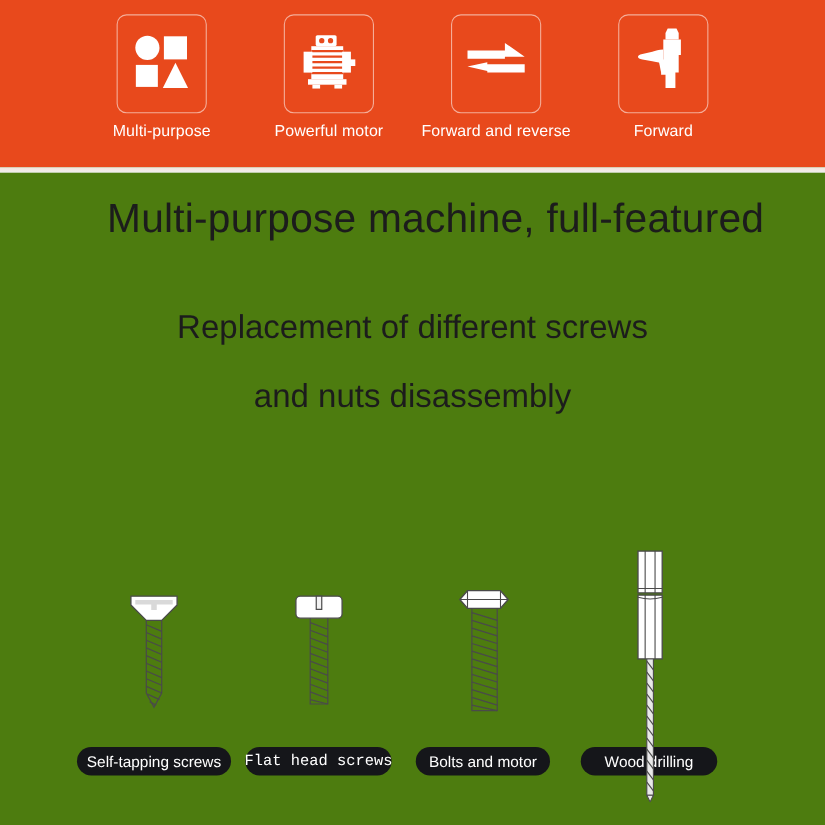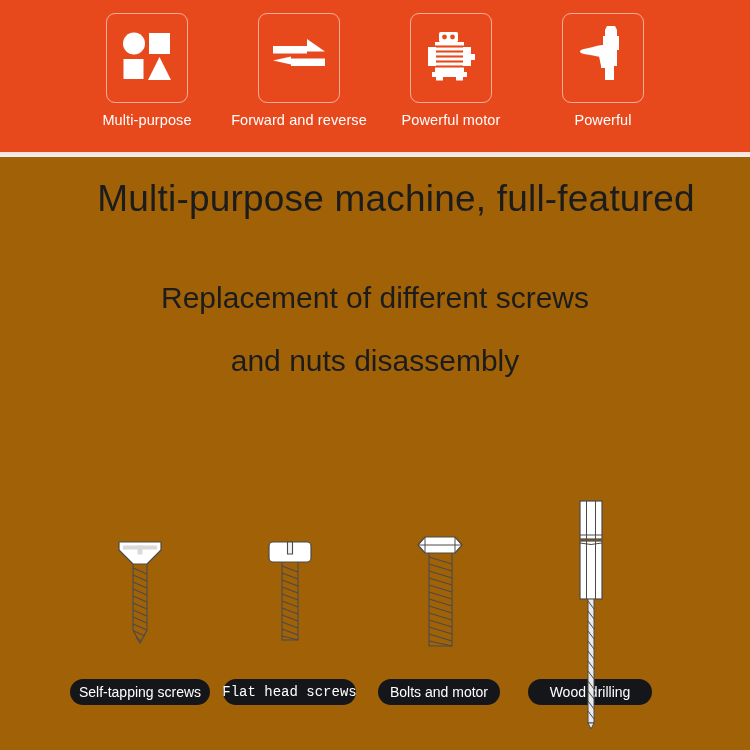--- a/index.html
+++ b/index.html
@@ -3,21 +3,21 @@
 <meta charset="utf-8">
 <style>
   html,body{margin:0;padding:0;}
   body{
     width:750px;height:750px;
     background:#f0f0f0;
     font-family:"Liberation Sans","DejaVu Sans",sans-serif;
     overflow:hidden;
     position:relative;
   }
-  .page{position:relative;width:750px;height:750px;background:#a16207;overflow:hidden;}
+  .page{position:relative;width:750px;height:750px;background:#4d7c0f;overflow:hidden;}
 
   
   .feature-band{
     position:absolute;left:0;top:0;width:750px;height:152px;
     background:#e8491c;
   }
   .band-fade{
     position:absolute;left:0;top:152px;width:750px;height:5px;
     background:linear-gradient(to bottom,#f5e3dc,#efefef);
   }
@@ -109,34 +109,20 @@
             <polygon points="38.5,27 50,50 27,50" fill="#ffffff"></polygon>
           </svg>
         </span>
       </div>
       <div class="feature-label">Multi-purpose</div>
     </div>
 
     <div class="feature">
       <div class="icon-box">
         <span>
-          <svg width="56" height="40" viewBox="0 0 56 40">
-
-            <polygon points="2,10 36,10 36,3 54,15.5 36,15.5 36,17.5 2,17.5" fill="#ffffff"></polygon>
-
-            <polygon points="54,22.5 20,22.5 20,20.5 2,24.5 20,28.5 20,30 54,30" fill="#ffffff"></polygon>
-          </svg>
-        </span>
-      </div>
-      <div class="feature-label">Forward and reverse</div>
-    </div>
-
-    <div class="feature">
-      <div class="icon-box">
-        <span>
           <svg width="56" height="52" viewBox="0 0 56 52">
 
             <rect x="16" y="2" width="19" height="10" rx="1.5" fill="#ffffff"></rect>
             <circle cx="21.5" cy="7" r="2.4" fill="#e8491c"></circle>
             <circle cx="29.5" cy="7" r="2.4" fill="#e8491c"></circle>
 
             <rect x="12" y="12" width="29" height="30" fill="#ffffff"></rect>
             <g stroke="#e8491c" stroke-width="2.1">
               <line x1="12" y1="16.5" x2="41" y2="16.5"></line>
               <line x1="12" y1="21.5" x2="41" y2="21.5"></line>
@@ -155,34 +141,48 @@
             <rect x="33" y="47" width="7" height="3.5" fill="#ffffff"></rect>
           </svg>
         </span>
       </div>
       <div class="feature-label">Powerful motor</div>
     </div>
 
     <div class="feature">
       <div class="icon-box">
         <span>
+          <svg width="56" height="40" viewBox="0 0 56 40">
+
+            <polygon points="2,10 36,10 36,3 54,15.5 36,15.5 36,17.5 2,17.5" fill="#ffffff"></polygon>
+
+            <polygon points="54,22.5 20,22.5 20,20.5 2,24.5 20,28.5 20,30 54,30" fill="#ffffff"></polygon>
+          </svg>
+        </span>
+      </div>
+      <div class="feature-label">Forward and reverse</div>
+    </div>
+
+    <div class="feature">
+      <div class="icon-box">
+        <span>
           <svg width="52" height="62" viewBox="0 0 52 62">
 
             <path d="M30 1 h8 l2 4 v6 h-12 v-6 z" fill="#ffffff"></path>
 
             <path d="M26 11 h16 v14 h-2 v16 h-3 v14 h-9 v-12 h-4 v-14 h2 z" fill="#ffffff"></path>
 
             <path d="M26 20 c-4 0 -7 1 -10 2 l-9 2 c-3 .6 -4 1.6 -4 2.6 c0 1.2 1.4 2 4 2.4
                      l9 1.6 c3 .6 6 1.4 10 1.4 z" fill="#ffffff"></path>
 
             <path d="M22 31 l6 1 v9 h-4 z" fill="#ffffff"></path>
           </svg>
         </span>
       </div>
-      <div class="feature-label">Powerful</div>
+      <div class="feature-label">Forward</div>
     </div>
 
   </div>
 
   <div class="headline">Multi-purpose machine, full-featured</div>
   <div class="subline l1">Replacement of different screws</div>
   <div class="subline l2">and nuts disassembly</div>
 
   <div class="parts-row">
 

